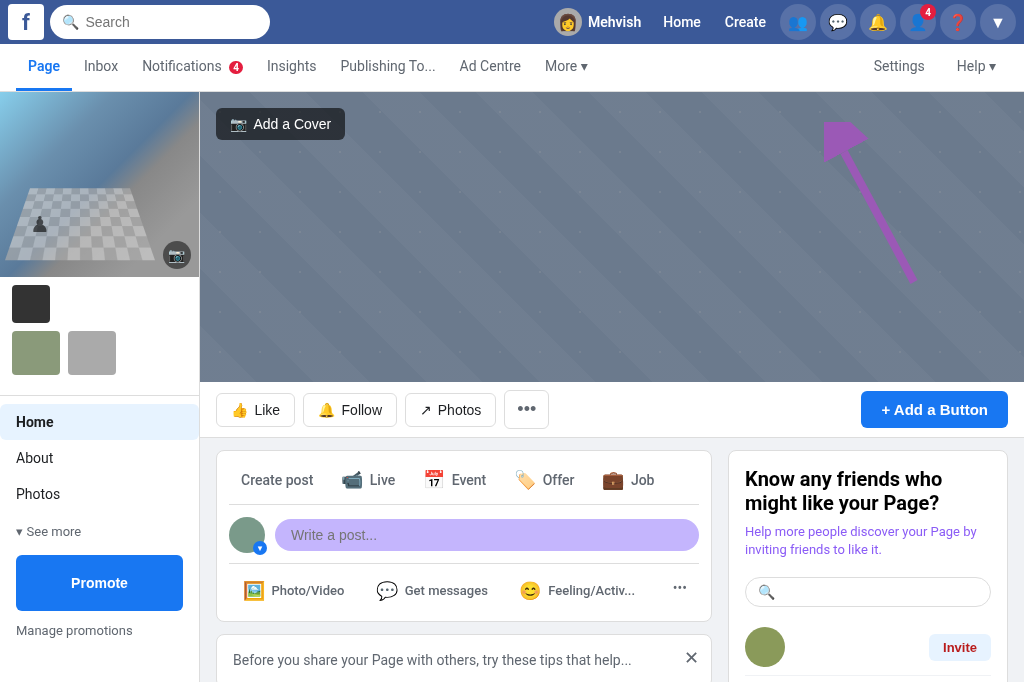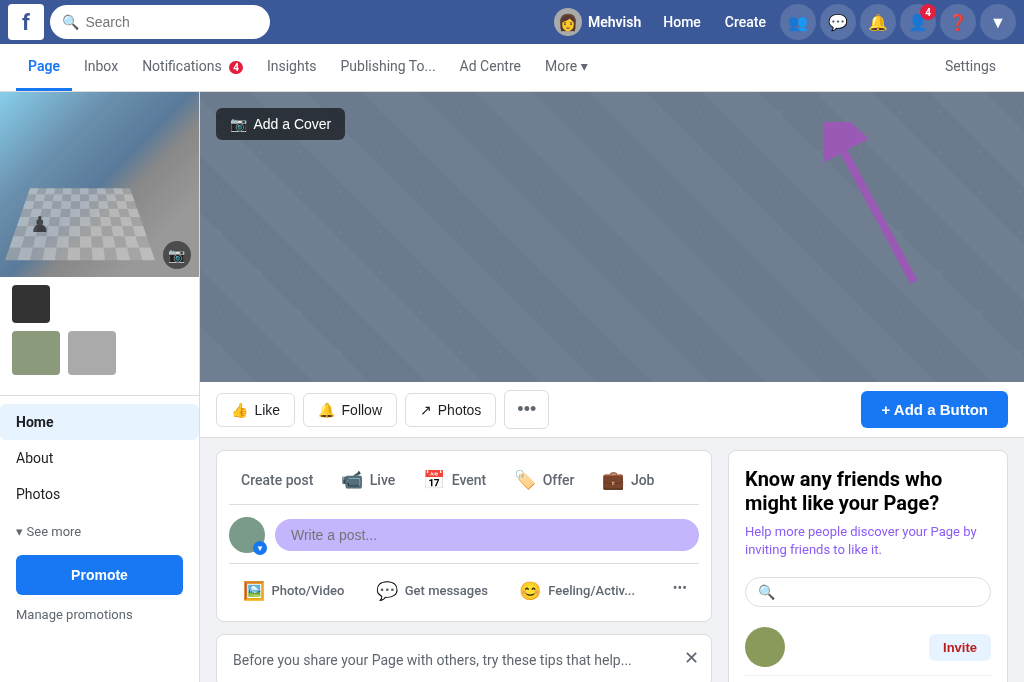--- a/index.html
+++ b/index.html
@@ -193,21 +193,21 @@
       padding: 8px 16px;
       color: #606770; font-size: 13px; cursor: pointer;
       display: flex; align-items: center; gap: 4px;
     }
     .promote-btn {
       margin: 8px 16px;
       background: #1877f2;
       color: white;
       border: none;
       border-radius: 6px;
-      padding: 12px 16px;
+      padding: 20px 16px;
       font-size: 14px;
       font-weight: 600;
       cursor: pointer;
       width: calc(100% - 32px);
     }
     .manage-promo {
       padding: 4px 16px 12px;
       font-size: 13px;
       color: #606770;
       cursor: pointer;
@@ -511,20 +511,23 @@
     <span class="tab-badge">4</span>
   </div>
   <div class="tab-item">Insights</div>
   <div class="tab-item">Publishing To...</div>
   <div class="tab-item">Ad Centre</div>
   <div class="tab-item">
     <span>More</span> ▾
   </div>
   <div class="tab-right">
     <div class="tab-item">Settings</div>
+    <div class="tab-item">
+      <span>Help</span> ▾
+    </div>
   </div>
 </div>
 
 <div class="main-layout">
 
   <div class="left-sidebar">
     <div class="page-thumbnail">
       <div class="page-thumbnail-img">
         <div class="chess-board"></div>
 

